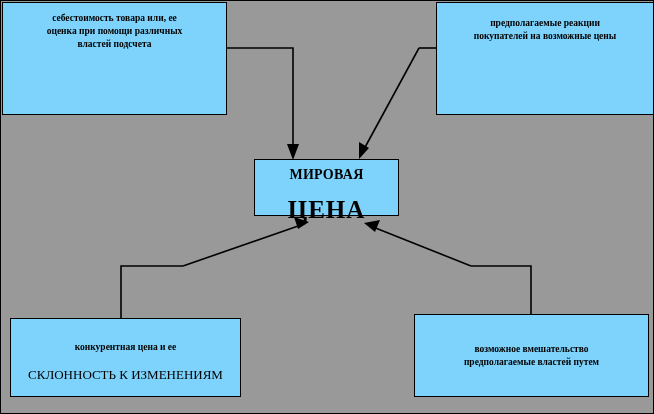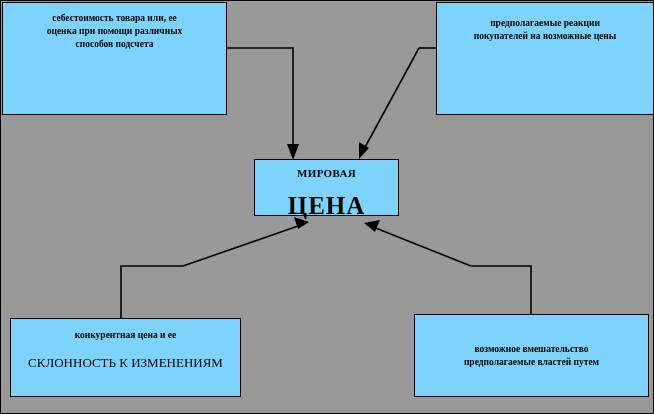--- a/index.html
+++ b/index.html
@@ -48,21 +48,21 @@
   }
   .center-node {
     left: 253px;
     top: 158px;
     width: 145px;
     height: 57px;
     justify-content: flex-start;
     padding-top: 6px;
   }
   .center-node .title-small {
-    font-size: 11px;
+    font-size: 14px;
     font-weight: bold;
     letter-spacing: 0.3px;
   }
   .center-node .title-big {
     font-size: 25px;
     font-weight: bold;
     letter-spacing: 1px;
     margin-top: 8px;
   }
   .node-tl {
@@ -80,21 +80,21 @@
     height: 113px;
     justify-content: flex-start;
     padding-top: 14px;
   }
   .node-bl {
     left: 9px;
     top: 317px;
     width: 231px;
     height: 79px;
     justify-content: flex-start;
-    padding-top: 10px;
+    padding-top: 22px;
   }
   .node-bl .big-line {
     font-size: 13px;
     margin-top: 12px;
   }
   .node-br {
     left: 413px;
     top: 313px;
     width: 235px;
     height: 83px;
@@ -122,21 +122,21 @@
     <polygon points="308,221 293,216 297,228" fill="#000000"></polygon>
 
     <polyline points="530,313 530,265 470,265" fill="none" stroke="#000000" stroke-width="1.6"></polyline>
     <line x1="470" y1="265" x2="372" y2="226" stroke="#000000" stroke-width="1.6"></line>
     <polygon points="363,222 379,219 374,231" fill="#000000"></polygon>
   </svg>
 
   <div class="node node-tl">
     <span class="line small-bold">себестоимость товара или, ее</span>
     <span class="line small-bold">оценка при помощи различных</span>
-    <span class="line small-bold">способов подсчета</span>
+    <span class="line small-bold">властей подсчета</span>
   </div>
 
   <div class="node node-tr">
     <span class="line small-bold">предполагаемые реакции</span>
     <span class="line small-bold">покупателей на возможные цены</span>
   </div>
 
   <div class="node center-node">
     <span class="line title-small">МИРОВАЯ</span>
     <span class="line title-big">ЦЕНА</span>

